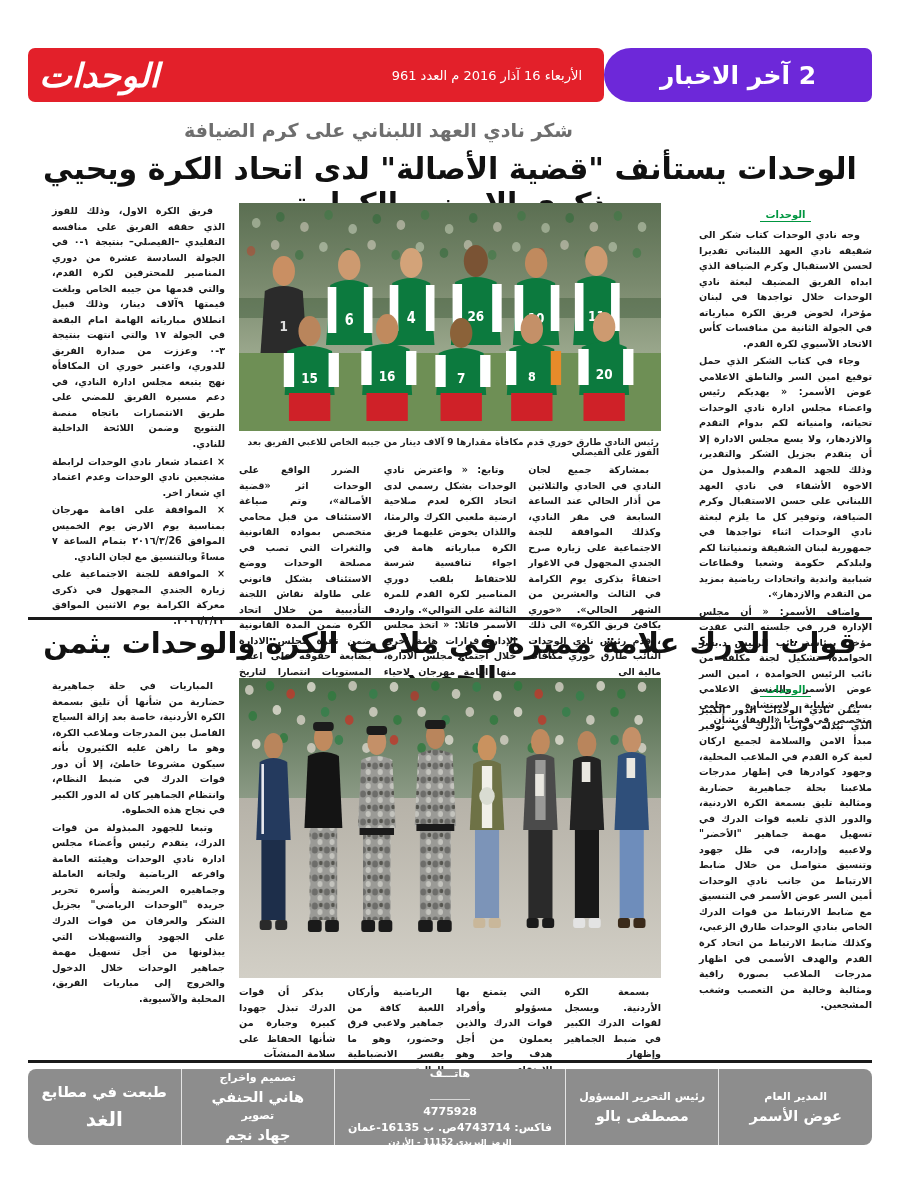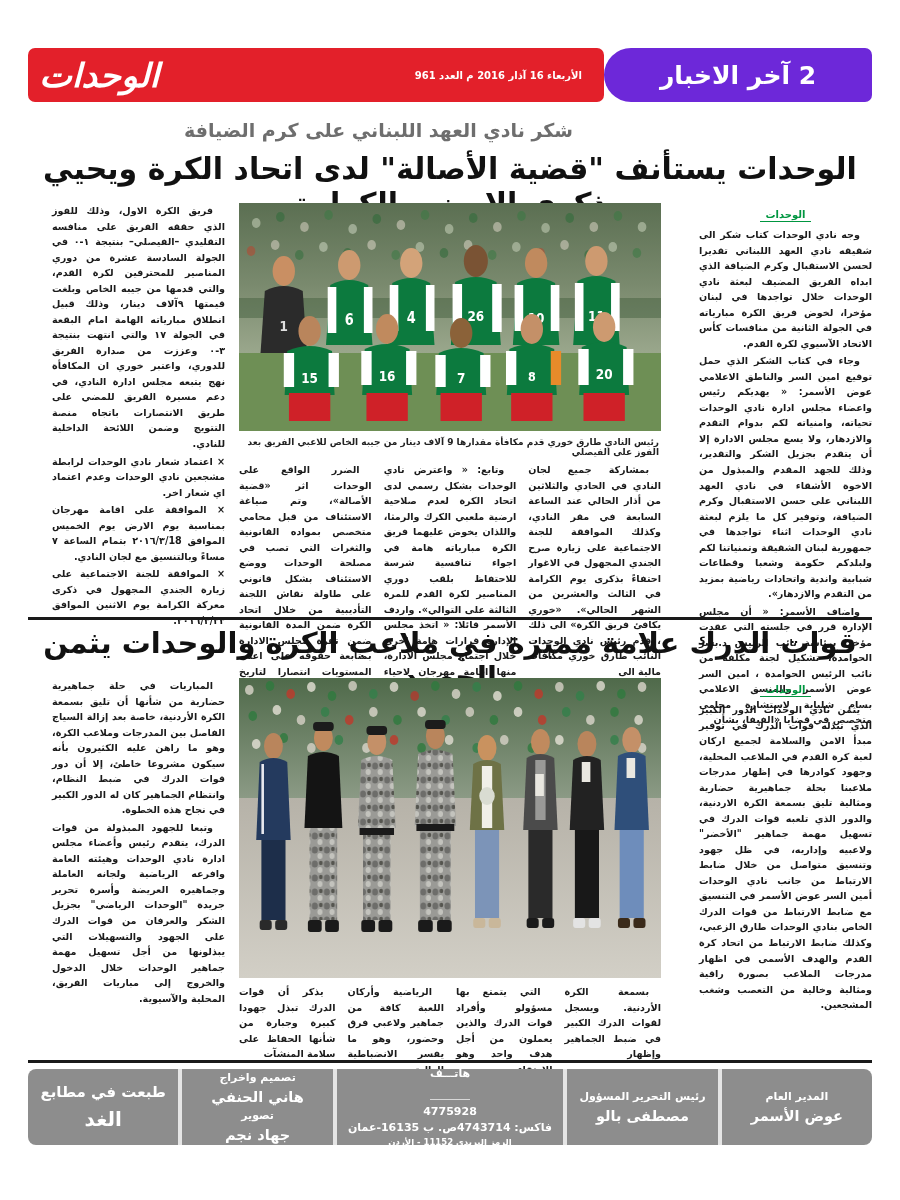--- a/index.html
+++ b/index.html
@@ -71,22 +71,22 @@
     color: #ffffff;
     font-size: 33px;
     font-weight: bold;
     font-style: italic;
     white-space: nowrap;
     letter-spacing: 0;
     transform: scaleX(1.05);
   }
   .masthead-date {
     color: #ffffff;
-    font-size: 10px;
-    font-weight: bold;
+    font-size: 13px;
+    font-weight: normal;
     white-space: nowrap;
     padding-left: 4px;
   }
 
   
   .kicker {
     position: absolute;
     top: 119px;
     left: 0;
     width: 757px;
@@ -224,21 +224,21 @@
     color: #ffffff;
     overflow: hidden;
   }
   .fcell {
     flex: 1;
     display: flex;
     flex-direction: column;
     align-items: center;
     justify-content: center;
     padding: 4px 6px;
-    border-left: 4px solid #e5e5e5;
+    border-left: 1px solid #e5e5e5;
     text-align: center;
   }
   .fcell:last-child { border-left: none; }
   .fcell-label {
     font-size: 11px;
     font-weight: bold;
     margin-bottom: 5px;
     white-space: nowrap;
   }
   .fcell-value {
@@ -445,21 +445,21 @@
           </div>
         </div>
       </div>
 
       <div class="col-gap"></div>
 
       <div class="col-side">
         <div class="body-text">
           <p>فريق الكرة الاول، وذلك للفوز الذي حققه الفريق على منافسه التقليدي –الفيصلي– بنتيجة ١-٠ في الجولة السادسة عشرة من دوري المناصير للمحترفين لكرة القدم، والتي قدمها من جيبه الخاص وبلغت قيمتها ٩آلاف دينار، وذلك قبيل انطلاق مبارياته الهامة امام البقعة في الجولة ١٧ والتي انتهت بنتيجة ٣-٠ وعززت من صدارة الفريق للدوري، واعتبر خوري ان المكافأة نهج يتبعه مجلس ادارة النادي، في دعم مسيرة الفريق للمضي على طريق الانتصارات باتجاه منصة التتويج وضمن اللائحة الداخلية للنادي.</p>
           <p class="bullet">× اعتماد شعار نادي الوحدات لرابطة مشجعين نادي الوحدات وعدم اعتماد اي شعار اخر.</p>
-          <p class="bullet">× الموافقة على اقامة مهرجان بمناسبة يوم الارض يوم الخميس الموافق ٢٠١٦/٣/18 بتمام الساعة ٧ مساءً وبالتنسيق مع لجان النادي.</p>
+          <p class="bullet">× الموافقة على اقامة مهرجان بمناسبة يوم الارض يوم الخميس الموافق ٢٠١٦/٣/26 بتمام الساعة ٧ مساءً وبالتنسيق مع لجان النادي.</p>
           <p class="bullet">× الموافقة للجنة الاجتماعية على زيارة الجندي المجهول في ذكرى معركة الكرامة يوم الاثنين الموافق ٢٠١٦/٣/٢٣.</p>
         </div>
       </div>
 
     </div>
   </div>
 
   <div class="rule-thick" style="top:617px"></div>
 
   <div class="headline2">قوات الدرك علامة مميزة في ملاعب الكرة والوحدات يثمن الجهود</div>

